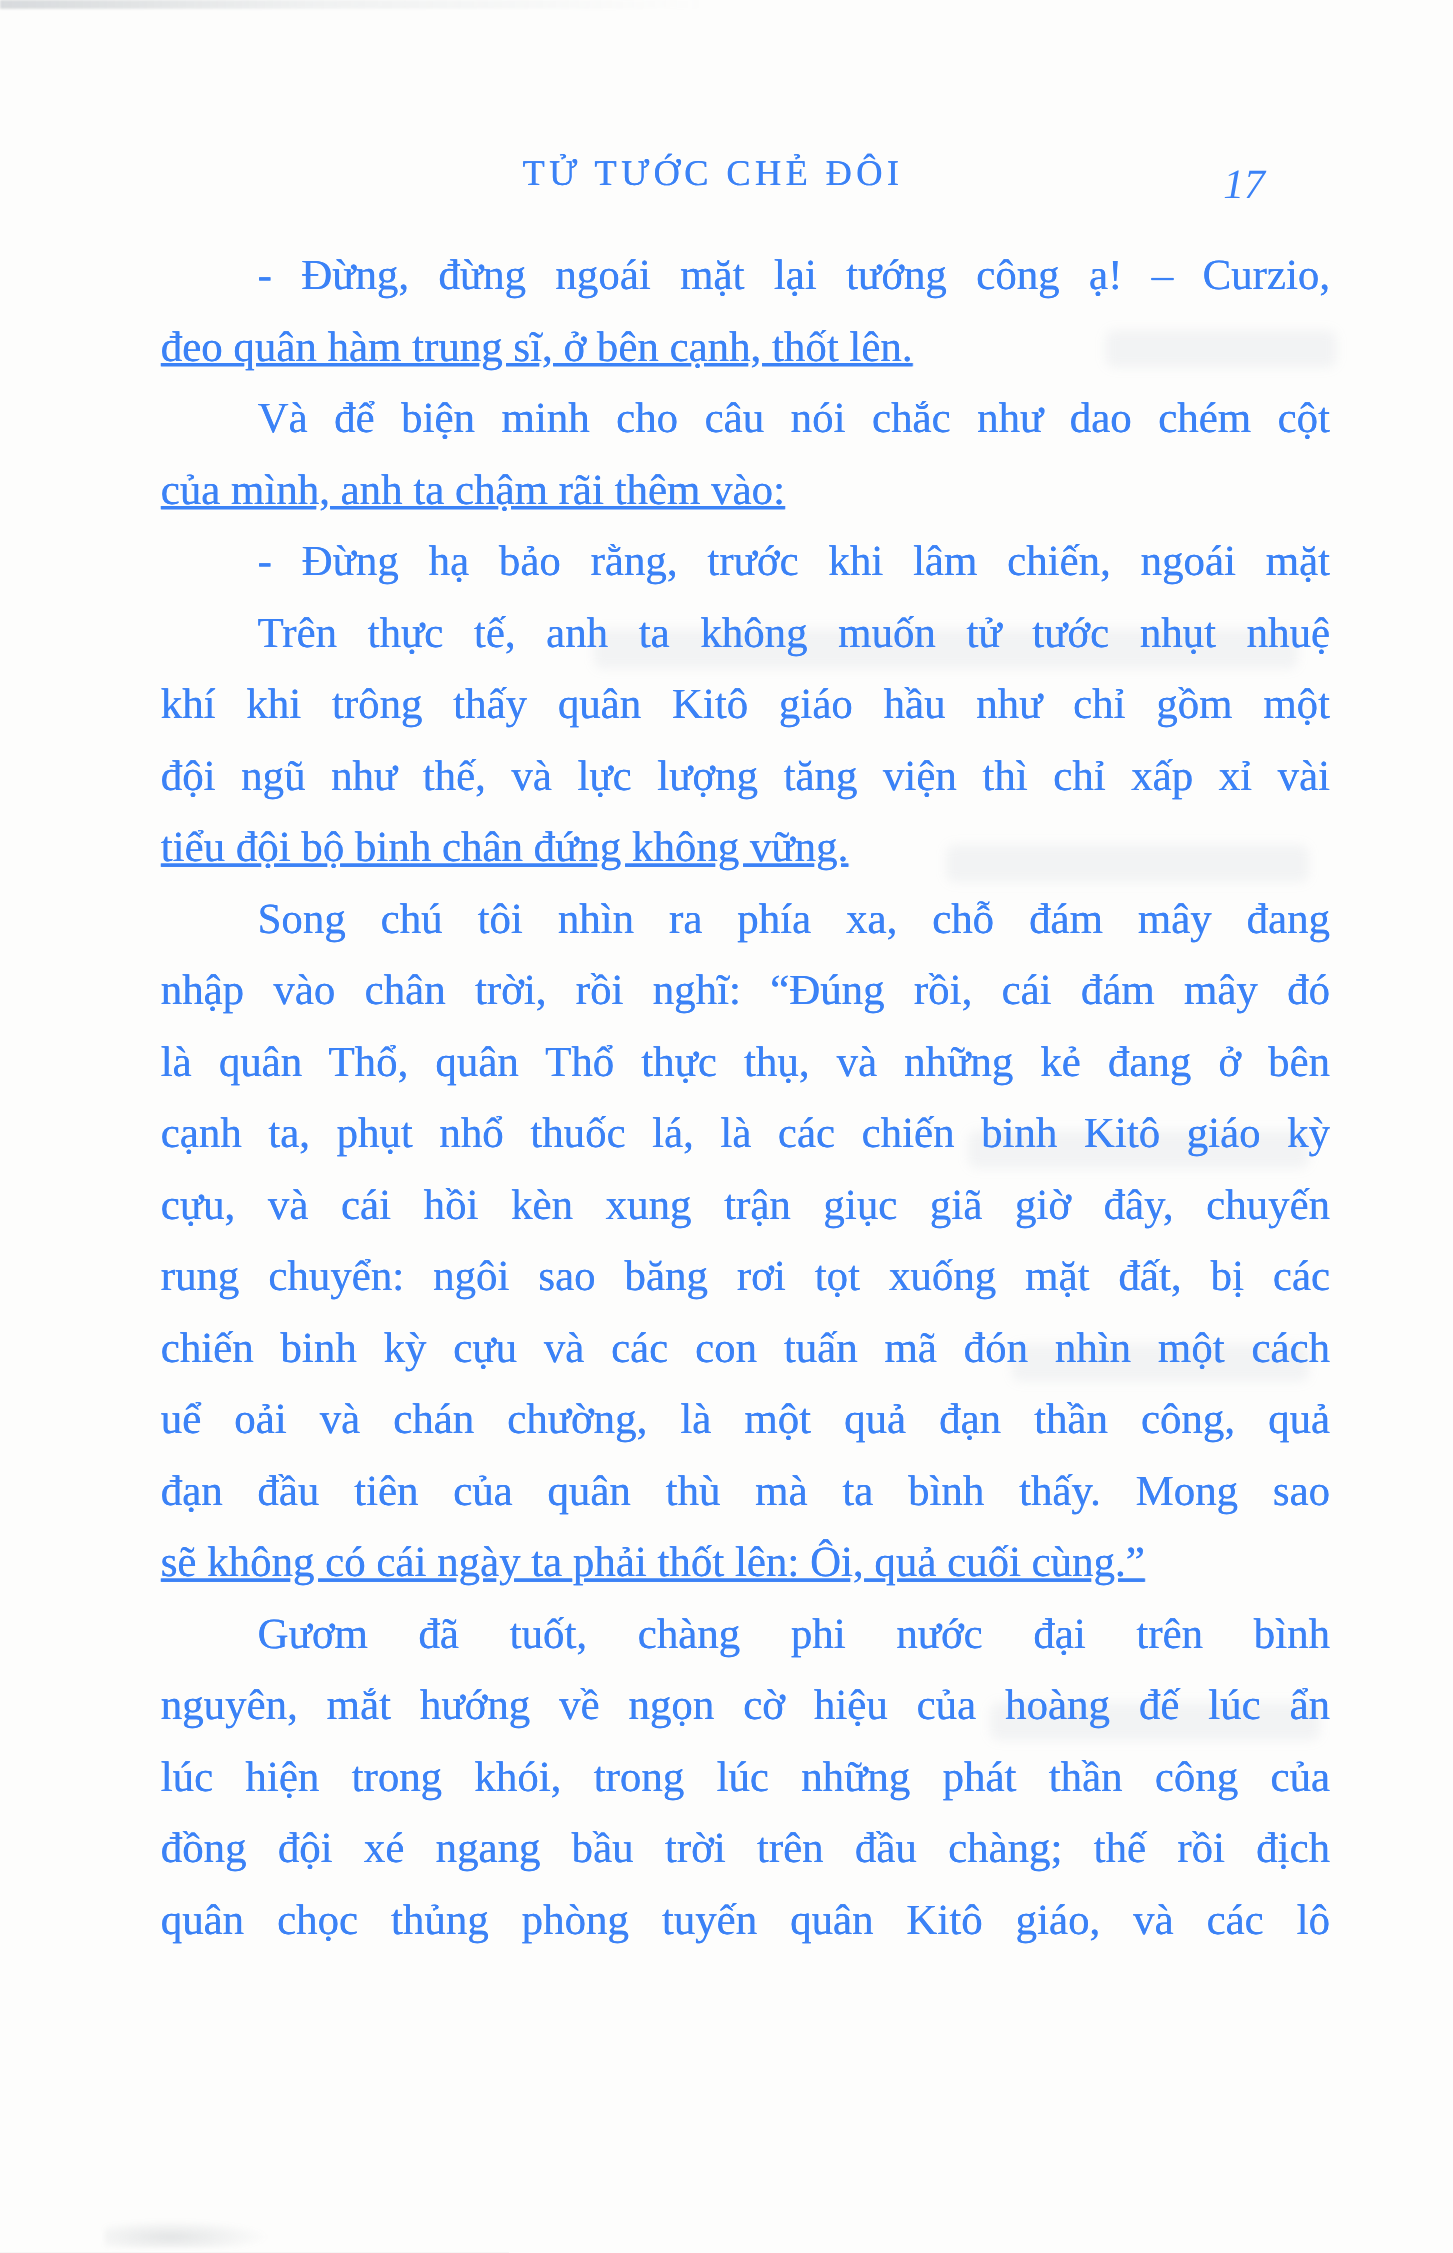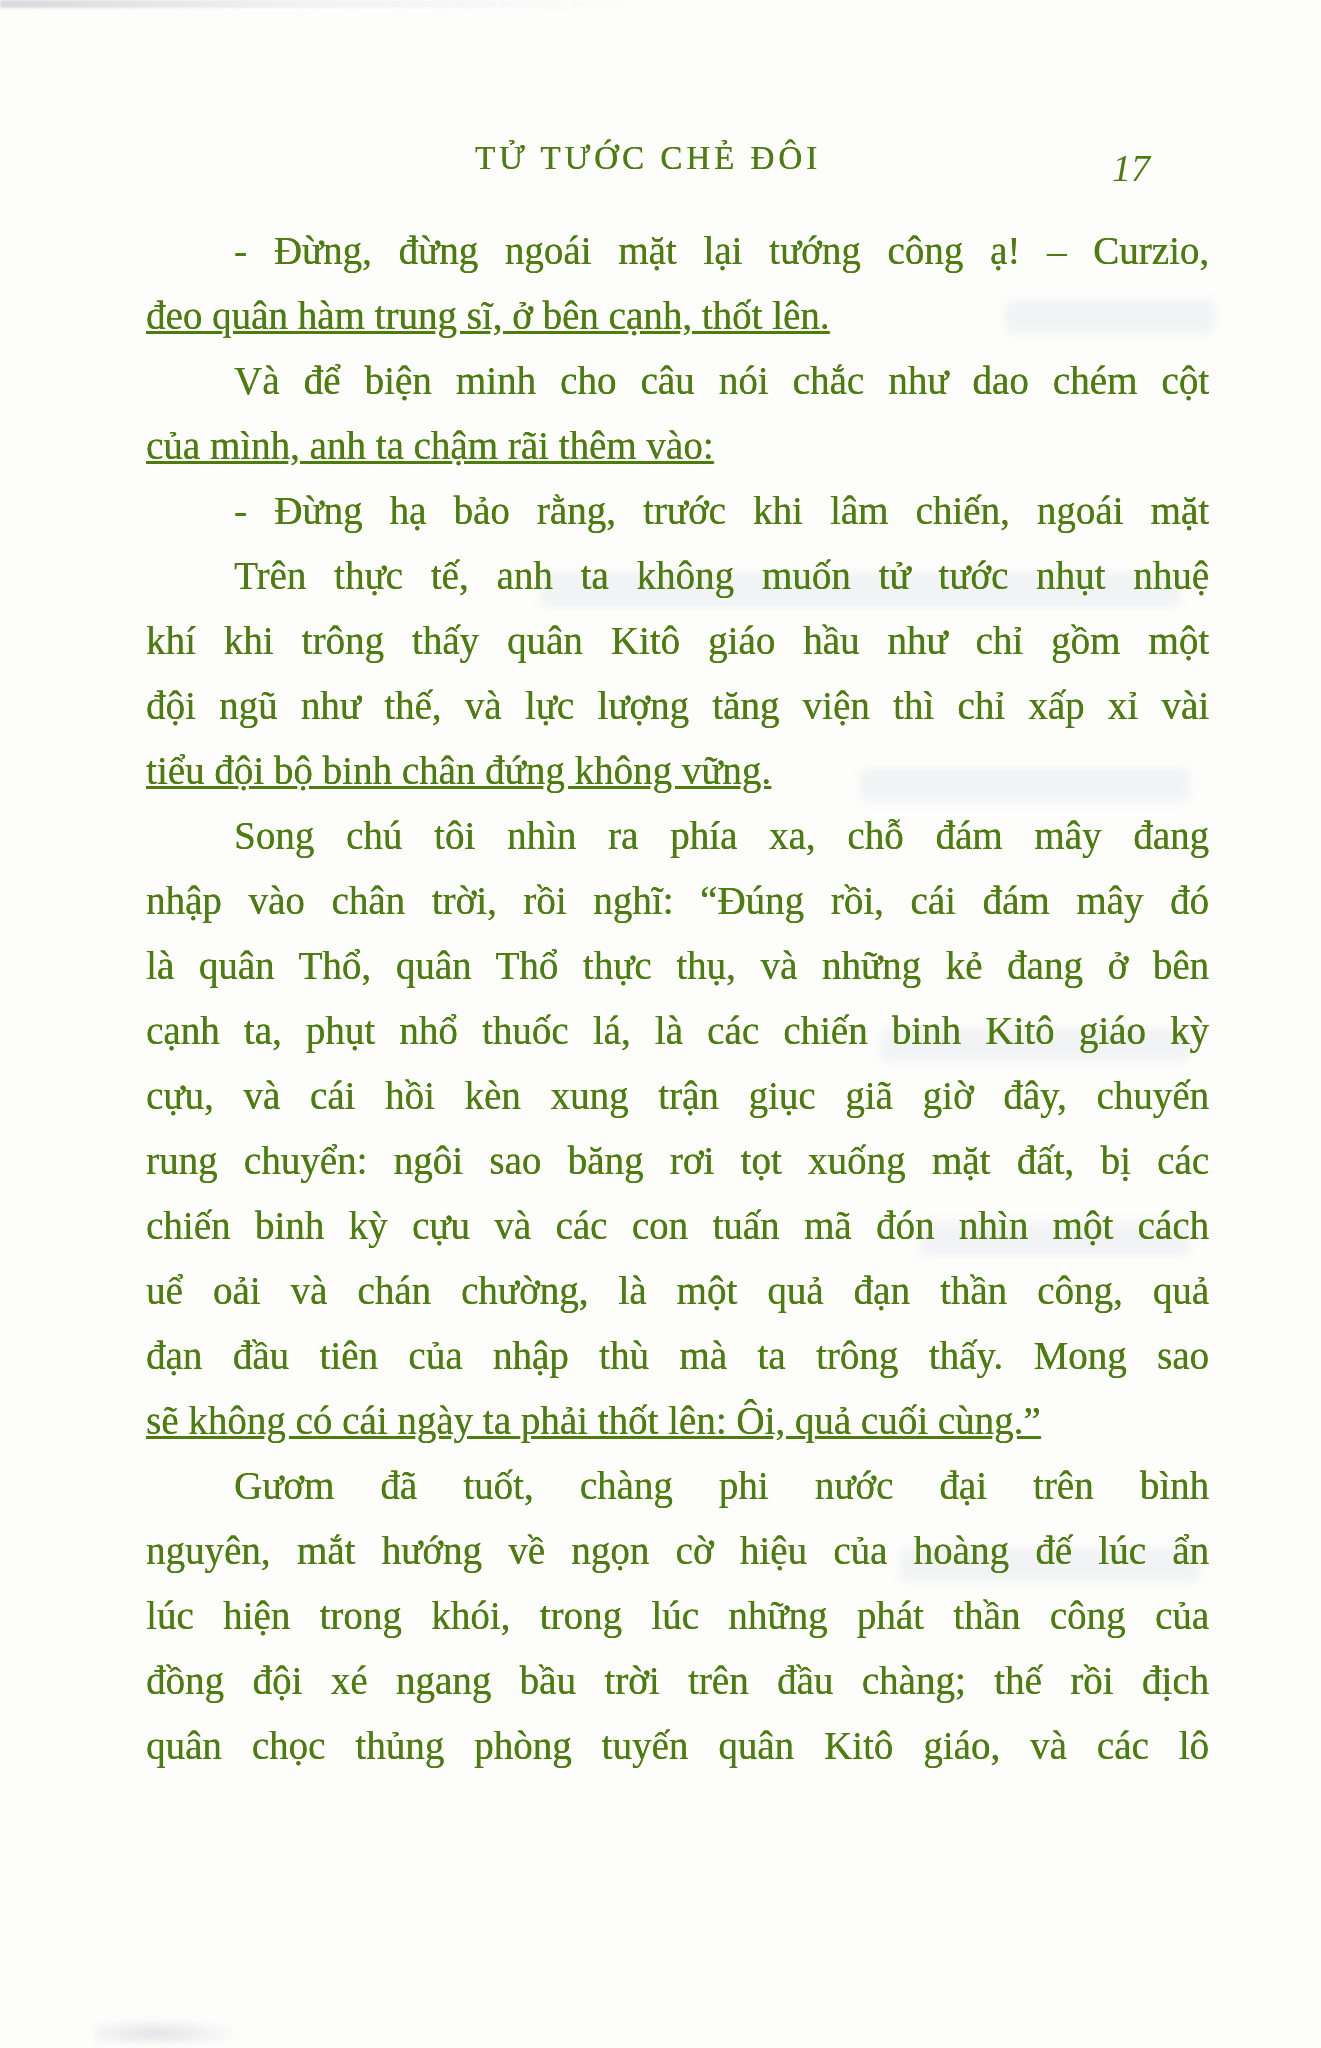--- a/index.html
+++ b/index.html
@@ -7,21 +7,21 @@
     padding: 0;
     background: #e9e9e9;
   }
   .page {
     position: relative;
     width: 1321px;
     height: 2048px;
     background: #fdfdfc;
     overflow: hidden;
     font-family: "Liberation Serif", "DejaVu Serif", serif;
-    color: #4d7c0f;
+    color: #3b82f6;
   }
   
   .scan-noise-top {
     position: absolute;
     left: 0; top: 0;
     width: 640px; height: 8px;
     background: linear-gradient(90deg, rgba(120,130,140,.28), rgba(150,160,170,.12) 45%, rgba(170,180,190,.05) 80%, transparent);
     filter: blur(1px);
   }
   .scan-smudge-bottom {
@@ -111,21 +111,21 @@
       <div class="line">đội ngũ như thế, và lực lượng tăng viện thì chỉ xấp xỉ vài</div>
       <div class="line para-end">tiểu đội bộ binh chân đứng không vững.</div>
       <div class="line indent">Song chú tôi nhìn ra phía xa, chỗ đám mây đang</div>
       <div class="line">nhập vào chân trời, rồi nghĩ: “Đúng rồi, cái đám mây đó</div>
       <div class="line">là quân Thổ, quân Thổ thực thụ, và những kẻ đang ở bên</div>
       <div class="line">cạnh ta, phụt nhổ thuốc lá, là các chiến binh Kitô giáo kỳ</div>
       <div class="line">cựu, và cái hồi kèn xung trận giục giã giờ đây, chuyến</div>
       <div class="line">rung chuyển: ngôi sao băng rơi tọt xuống mặt đất, bị các</div>
       <div class="line">chiến binh kỳ cựu và các con tuấn mã đón nhìn một cách</div>
       <div class="line">uể oải và chán chường, là một quả đạn thần công, quả</div>
-      <div class="line">đạn đầu tiên của nhập thù mà ta trông thấy. Mong sao</div>
+      <div class="line">đạn đầu tiên của quân thù mà ta bình thấy. Mong sao</div>
       <div class="line para-end">sẽ không có cái ngày ta phải thốt lên: Ôi, quả cuối cùng.”</div>
       <div class="line indent">Gươm đã tuốt, chàng phi nước đại trên bình</div>
       <div class="line">nguyên, mắt hướng về ngọn cờ hiệu của hoàng đế lúc ẩn</div>
       <div class="line">lúc hiện trong khói, trong lúc những phát thần công của</div>
       <div class="line">đồng đội xé ngang bầu trời trên đầu chàng; thế rồi địch</div>
       <div class="line">quân chọc thủng phòng tuyến quân Kitô giáo, và các lô</div>
     </div>
 
 </div>
 

